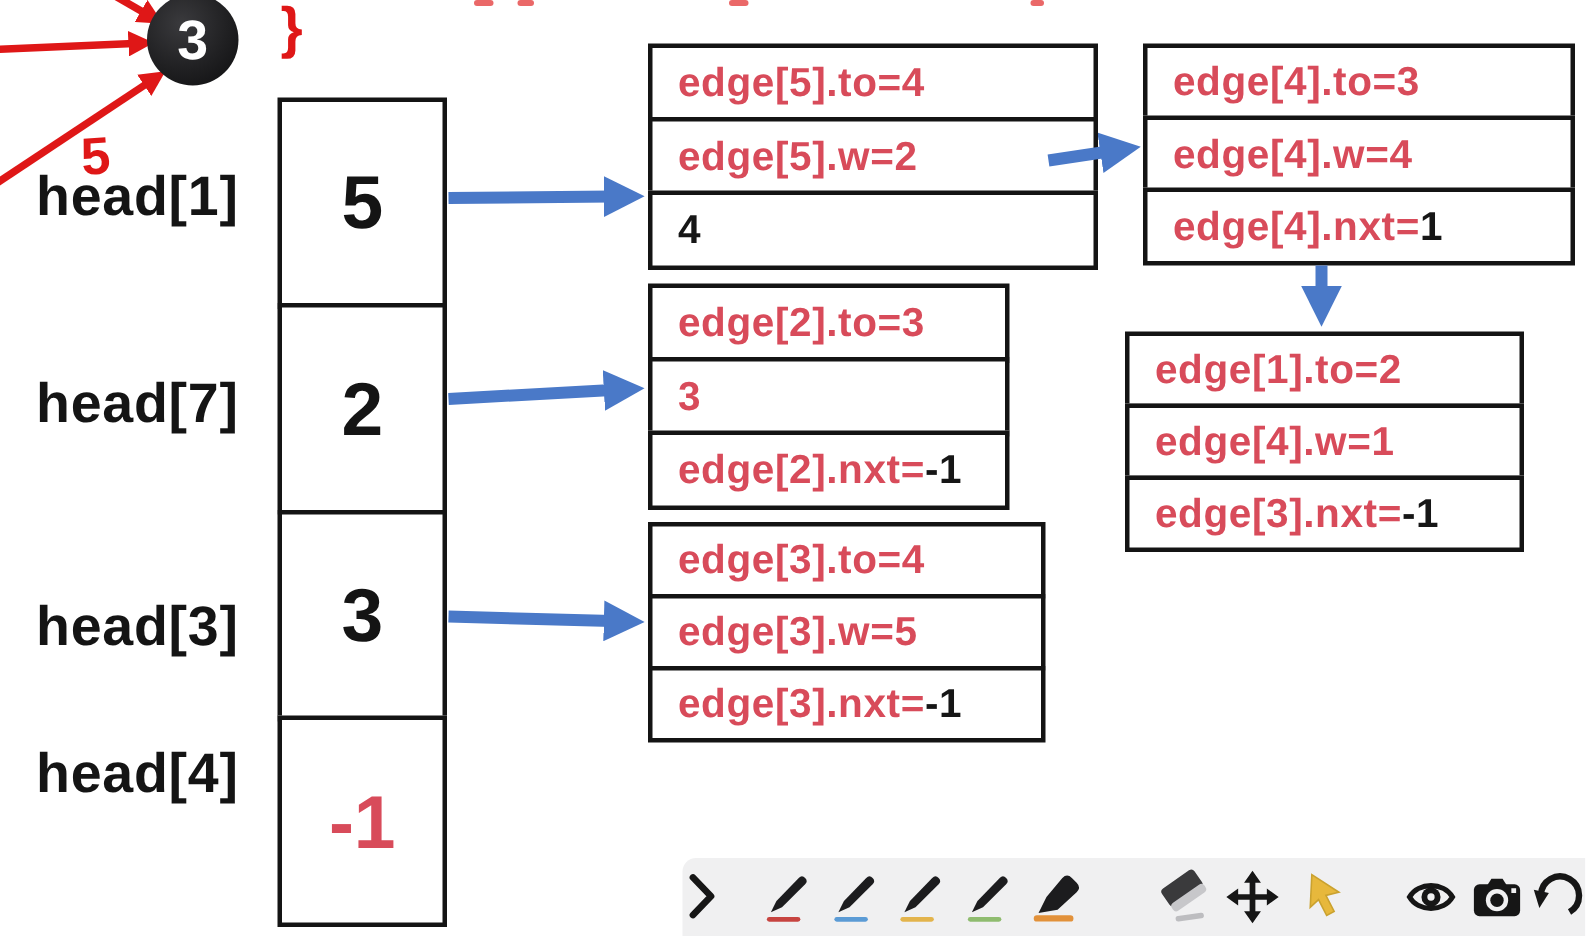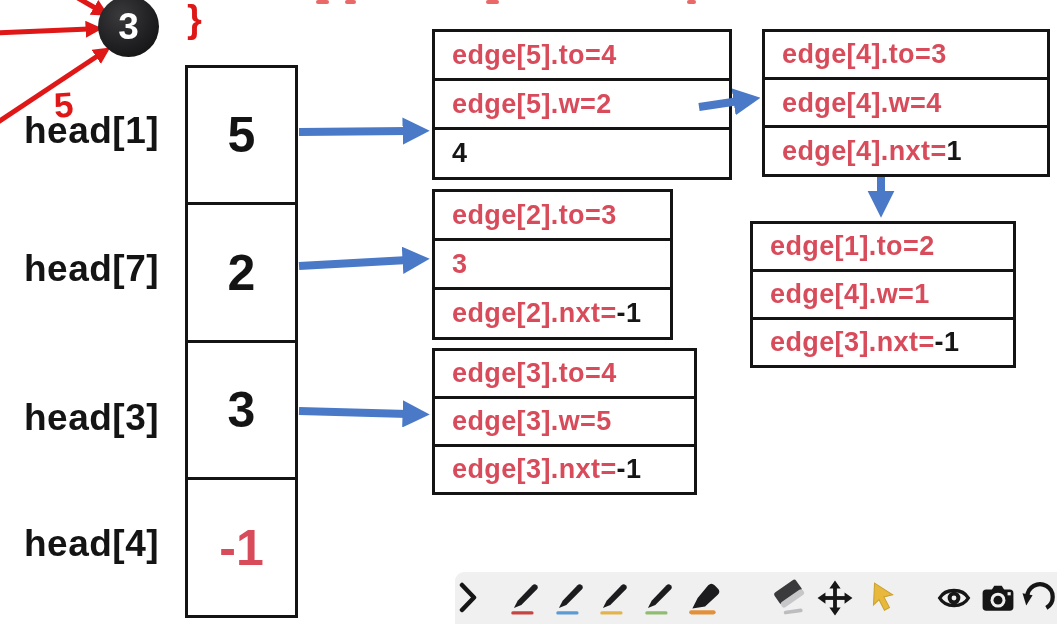--- a/index.html
+++ b/index.html
@@ -95,21 +95,21 @@
   <div class="brace">}</div>
   <div class="penfive">5</div>
   <div class="stray" style="left:316px;width:13px;"></div>
   <div class="stray" style="left:345px;width:11px;"></div>
   <div class="stray" style="left:486px;width:13px;"></div>
   <div class="stray" style="left:687px;width:9px;"></div>
 
   <div class="hlabel" style="top:109px;">head[1]</div>
   <div class="hlabel" style="top:247px;">head[7]</div>
   <div class="hlabel" style="top:396px;">head[3]</div>
-  <div class="hlabel" style="top:522px;">head[4]</div>
+  <div class="hlabel" style="top:494px;">head[4]</div>
 
   <div class="harray">
     <div class="acell">
         <span data-vc="black">5</span>
       </div>
     <div class="acell">
         <span data-vc="black">2</span>
       </div>
     <div class="acell">
         <span data-vc="black">3</span>

